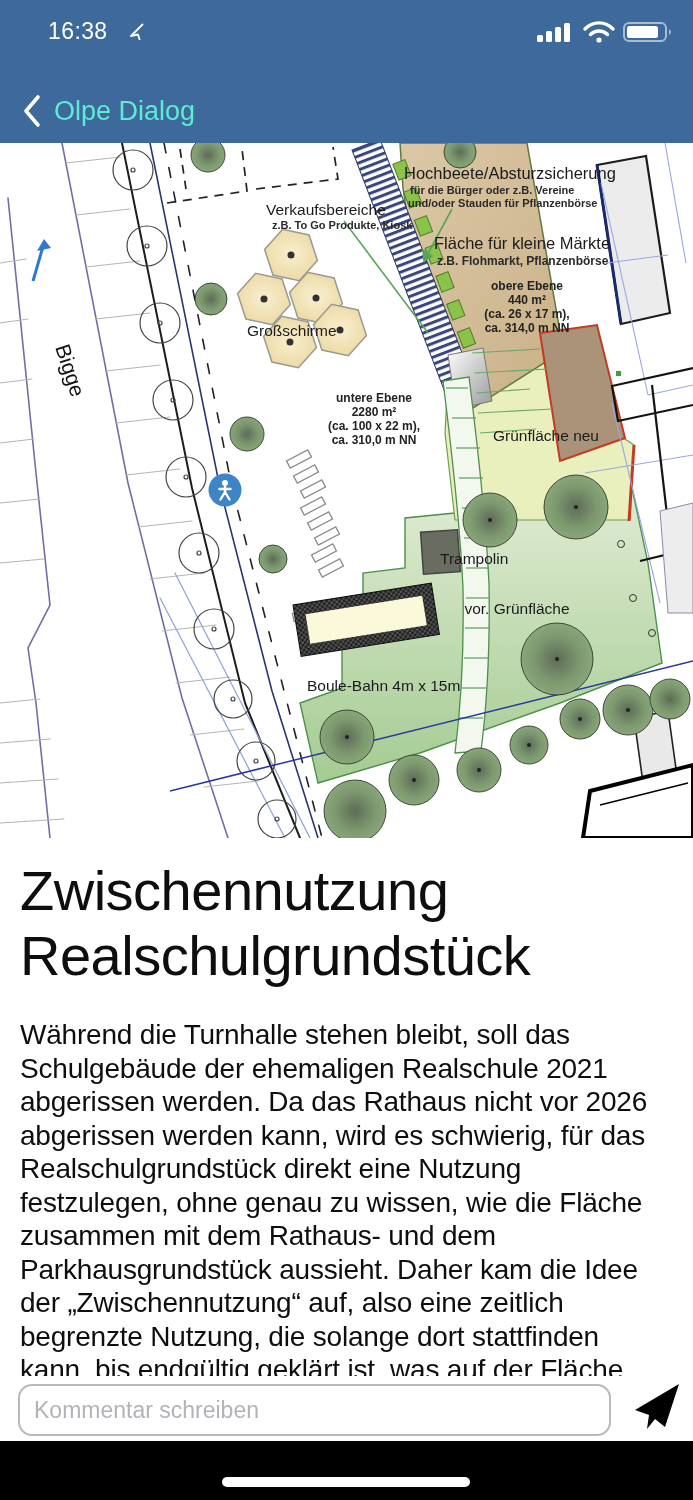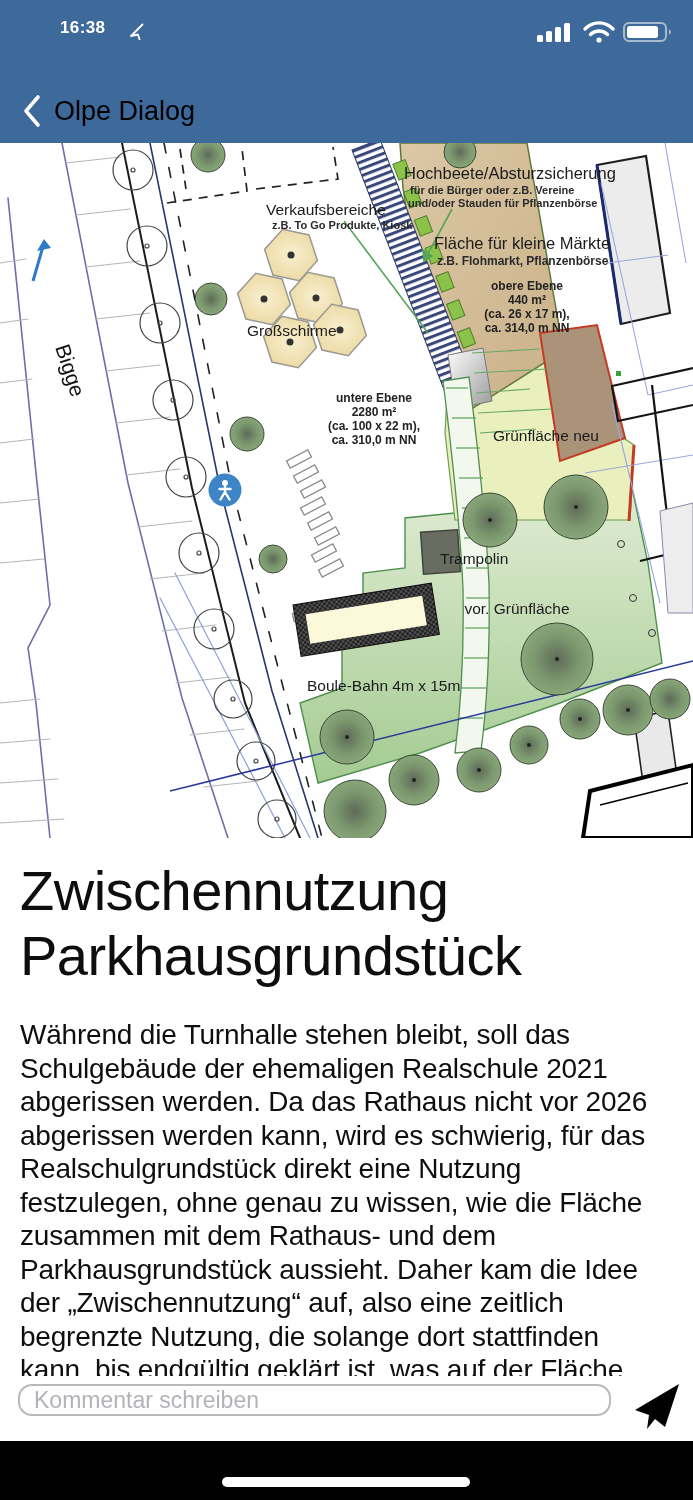--- a/index.html
+++ b/index.html
@@ -1,42 +1,42 @@
 <!DOCTYPE html>
 <html><head>
 <meta charset="utf-8">
 <style>
   html,body{margin:0;padding:0;background:#222;}
   .phone{position:relative;width:693px;height:1500px;background:#fff;overflow:hidden;
          font-family:"Liberation Sans",sans-serif;}
   
   .topbar{position:absolute;top:0;left:0;width:693px;height:143px;background:#3d6a9a;color:#fff;}
   .statusrow{position:absolute;top:14px;left:0;width:693px;height:36px;}
-  .time{position:absolute;left:60px;top:4px;font-size:17px;font-weight:700;letter-spacing:.4px;}
+  .time{position:absolute;left:48px;top:4px;font-size:23px;font-weight:400;letter-spacing:.4px;}
   .loc-icon{position:absolute;left:128px;top:8px;}
   .sticons{position:absolute;right:18px;top:6px;display:flex;align-items:center;gap:7px;}
   .navrow{position:absolute;top:88px;left:0;width:693px;height:46px;display:flex;align-items:center;}
   .backbtn{display:flex;align-items:center;gap:12px;margin-left:22px;cursor:pointer;}
-  .navtitle{font-size:27px;color:#000000;font-weight:400;}
+  .navtitle{font-size:27px;color:#5eead4;font-weight:400;}
   
   .map{position:absolute;top:143px;left:0;width:693px;height:695px;background:#fff;}
   .map svg{display:block;}
   .m-t1{font-size:16.5px;fill:#1b1b1b;}
   .m-t2{font-size:15.5px;fill:#1b1b1b;}
   .m-sub{font-size:11px;font-weight:700;fill:#2a2a2a;}
   .m-sub2{font-size:12px;font-weight:700;fill:#2a2a2a;}
   .m-small{font-size:12px;font-weight:700;fill:#222;}
   .m-bigge{font-size:21px;fill:#111;}
   
   .article{position:absolute;top:838px;left:0;width:693px;padding:0 20px;box-sizing:border-box;color:#0e0e0e;}
   .article h1{margin:20px 0 0 0;font-size:56px;line-height:65px;font-weight:500;letter-spacing:-.5px;}
   .article p{margin:30px 0 0 0;font-size:28px;line-height:33.5px;letter-spacing:-.2px;}
   
   .commentbar{position:absolute;top:1376px;left:0;width:693px;height:65px;background:#fff;z-index:5;}
-  .cinput{position:absolute;left:18px;top:8px;width:593px;height:32px;box-sizing:border-box;
+  .cinput{position:absolute;left:18px;top:8px;width:593px;height:52px;box-sizing:border-box;
           border:2px solid #b9b9bc;border-radius:14px;background:#fff;outline:none;
           font-size:23px;color:#701a75;padding:0 14px;font-family:"Liberation Sans",sans-serif;}
   .cinput::placeholder{color:#b2b2b8;}
   .sendbtn{position:absolute;left:630px;top:6px;width:52px;height:52px;background:none;border:none;padding:0;cursor:pointer;}
   
   .homebar{position:absolute;top:1441px;left:0;width:693px;height:59px;background:#000;z-index:6;}
   .pill{position:absolute;left:222px;top:36px;width:248px;height:10px;border-radius:5px;background:#fff;}
 </style>
 </head>
 <body>
@@ -371,21 +371,21 @@
       <text class="m-t2" x="247" y="193">Großschirme</text>
       <text class="m-t2" x="546" y="298" text-anchor="middle">Grünfläche neu</text>
       <text class="m-t2" x="440" y="421">Trampolin</text>
       <text class="m-t2" x="517" y="471" text-anchor="middle">vor. Grünfläche</text>
       <text class="m-t2" x="307" y="548">Boule-Bahn 4m x 15m</text>
     </g>
   </svg>
   </div>
 
   <div class="article">
-    <h1>Zwischennutzung Parkhausgrundstück</h1>
+    <h1>Zwischennutzung Realschulgrundstück</h1>
     <p>Während die Turnhalle stehen bleibt, soll das Schulgebäude der ehemaligen Realschule 2021 abgerissen werden. Da das Rathaus nicht vor 2026 abgerissen werden kann, wird es schwierig, für das Realschulgrundstück direkt eine Nutzung festzulegen, ohne genau zu wissen, wie die Fläche zusammen mit dem Rathaus- und dem Parkhausgrundstück aussieht. Daher kam die Idee der „Zwischennutzung“ auf, also eine zeitlich begrenzte Nutzung, die solange dort stattfinden kann, bis endgültig geklärt ist, was auf der Fläche</p>
   </div>
 
   <div class="commentbar">
     <input class="cinput" type="text" placeholder="Kommentar schreiben" style="">
     <button class="sendbtn">
       <svg width="50" height="50" viewBox="0 0 50 50">
         <path d="M48 2 L4 28 L18 33 L16 47 L24 37 L34 45 Z" fill="#000"></path>
       </svg>
     </button>

